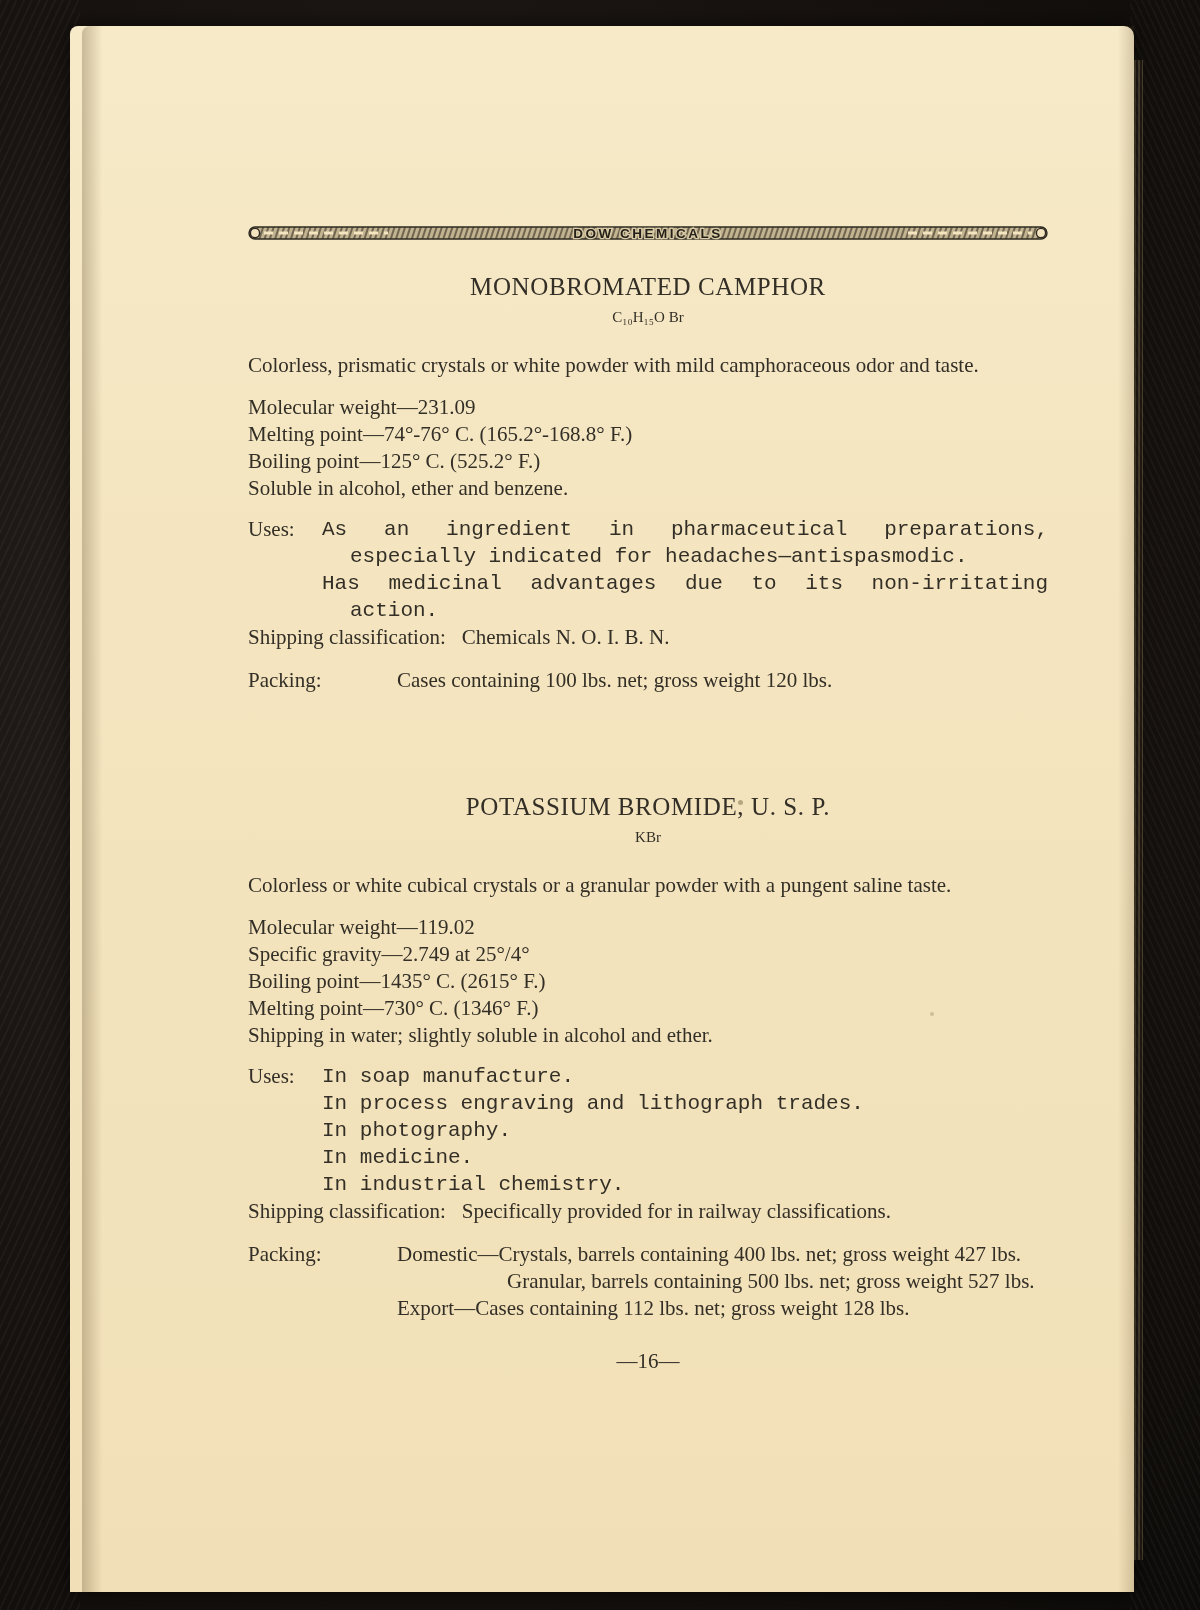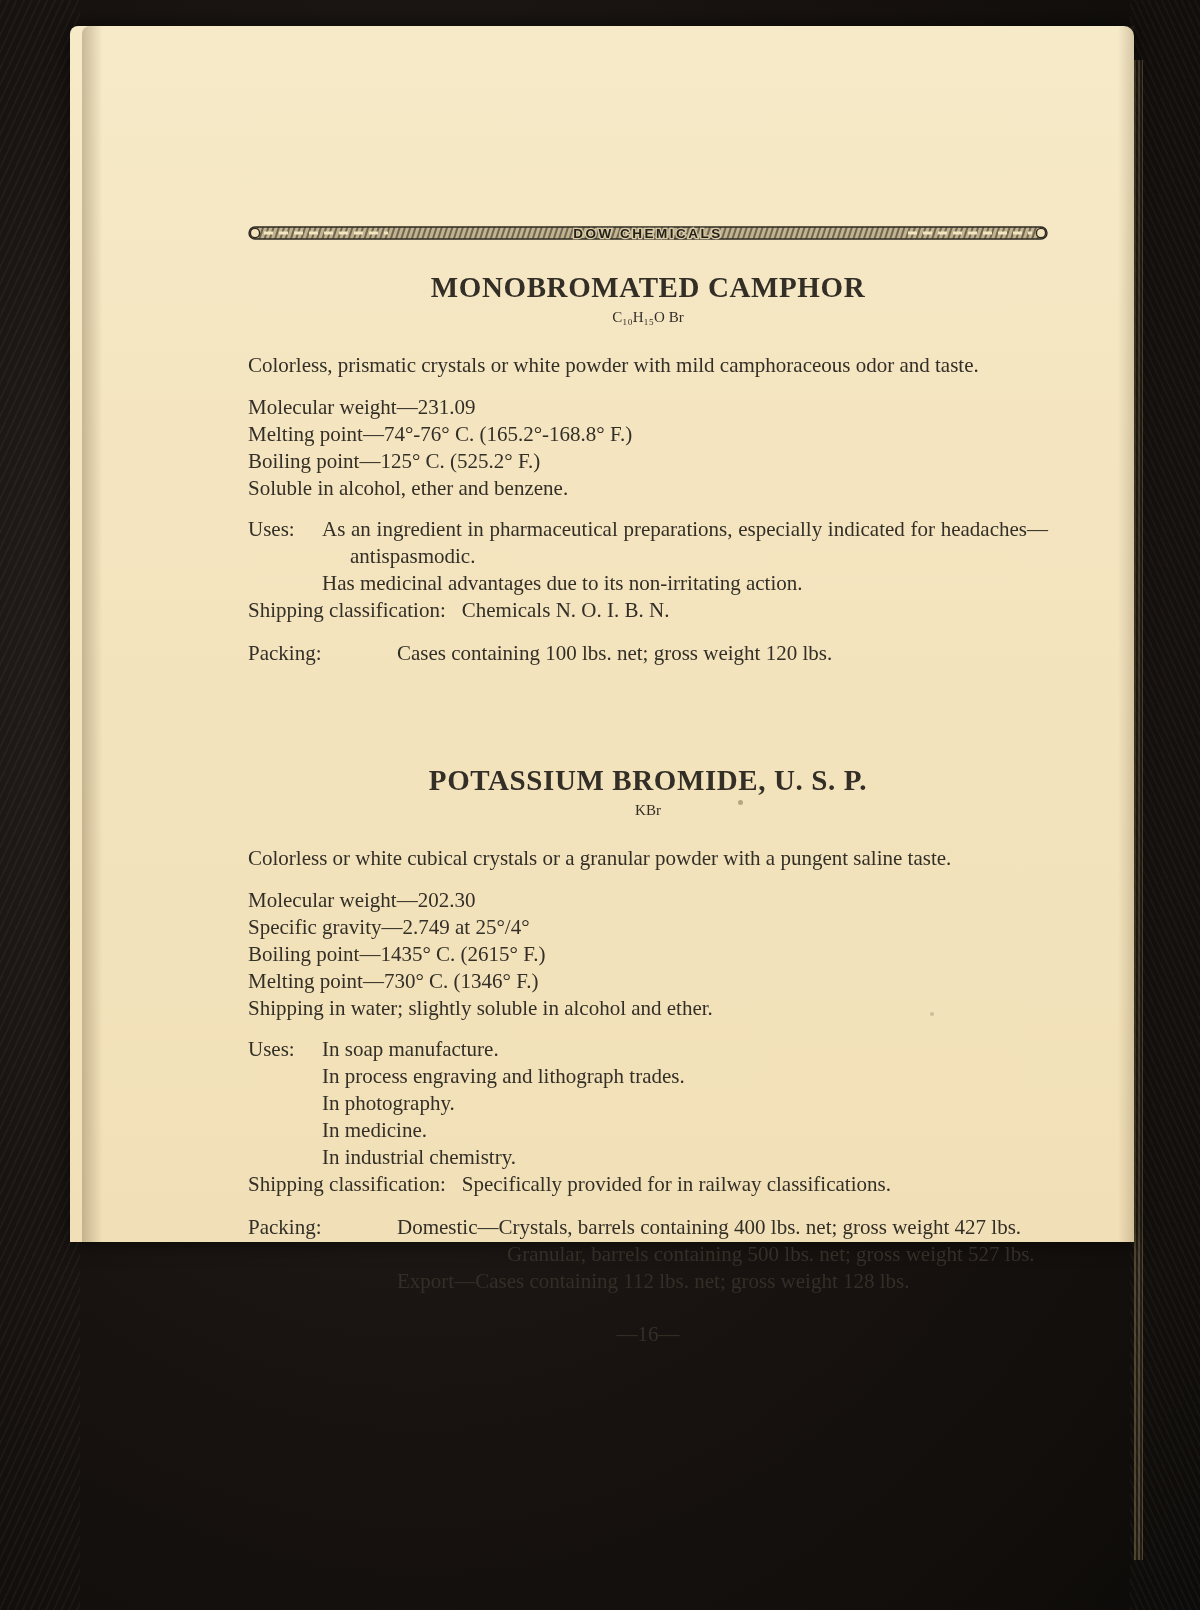--- a/index.html
+++ b/index.html
@@ -17,21 +17,21 @@
   }
   .fore-edge-texture {
     position:absolute; right:0; top:0; width:70px; height:1610px;
     background: repeating-linear-gradient(65deg, rgba(255,255,255,0.03) 0 2px, transparent 2px 6px);
   }
   .page-stack-edge {
     position:absolute; left:1134px; top:60px; width:9px; height:1500px;
     background: repeating-linear-gradient(90deg, rgba(190,168,118,0.35) 0 2px, rgba(60,48,30,0.4) 2px 4px);
   }
   .page {
-    position:absolute; left:70px; top:26px; width:1064px; height:1216px;
+    position:absolute; left:70px; top:26px; width:1064px; height:1566px;
     background: linear-gradient(180deg, #f7eac8 0%, #f4e5c0 35%, #f1e0b7 100%);
     box-shadow: 0 0 22px rgba(0,0,0,0.65);
     border-radius: 8px 10px 0 0;
   }
   .page .crease {
     position:absolute; left:12px; top:0; bottom:0; width:24px;
     background: linear-gradient(90deg, rgba(92,72,40,0.30), rgba(92,72,40,0) 85%);
     border-radius: 8px 0 0 0;
   }
   .page .right-shade {
@@ -40,39 +40,39 @@
   }
   .speck { position:absolute; border-radius:50%; background:rgba(110,90,55,0.45); }
   .speck.a { left:668px; top:774px; width:5px; height:5px; }
   .speck.b { left:860px; top:986px; width:4px; height:4px; opacity:.6; }
 
   .content { position:absolute; left:178px; top:0; width:800px; font-size:21px; line-height:27px; }
 
   .banner { margin-top:196px; width:800px; height:22px; display:block; }
 
   .sec-title {
-    margin:30px 0 0 0; font-weight:bold;
-    font-size:29px; line-height:26px; letter-spacing:0.6px;
+    margin:30px 0 0 0; font-weight:normal;
+    font-size:25px; line-height:26px; letter-spacing:0.6px;
     text-align:center;
   }
   .formula { text-align:center; font-size:15px; margin-top:4px; }
 
   .desc {
     margin:20px 0 0 0; text-align:justify;
     padding-left:30px; text-indent:-30px;
     line-height:28px;
   }
   .props { margin-top:15px; }
   .prop { line-height:27px; }
 
   .row { display:flex; align-items:flex-start; }
   .uses-block { margin-top:14px; }
   .uses-label { width:74px; flex:0 0 74px; }
   .uses-items { flex:1 1 auto; min-width:0; }
-  .use { text-align:justify; padding-left:28px; text-indent:-28px; }
+  .use { text-align:justify; padding-left:28px; text-indent:-28px;font-family:Liberation Mono, monospace; }
 
   .shipping { }
   .ship-val { margin-left:16px; }
 
   .packing-block { margin-top:16px;gap:44px; }
   .packing-label { width:105px; flex:0 0 105px; }
   .packing-items { flex:1 1 auto; min-width:0; }
   .pack.indent0 { padding-left:135px; text-indent:-135px; text-align:justify; }
   .pack.indent1 { margin-left:110px; padding-left:25px; text-indent:-25px; text-align:justify; }
 
@@ -143,21 +143,21 @@
       </div>
     </section>
 
     <section class="section-2">
       <h2 class="sec-title">POTASSIUM BROMIDE, U. S. P.</h2>
       <div class="formula">KBr</div>
 
       <p class="desc">Colorless or white cubical crystals or a granular powder with a pungent saline taste.</p>
 
       <div class="props">
-        <div class="prop">Molecular weight—202.30</div>
+        <div class="prop">Molecular weight—119.02</div>
         <div class="prop">Specific gravity—2.749 at 25°/4°</div>
         <div class="prop">Boiling point—1435° C. (2615° F.)</div>
         <div class="prop">Melting point—730° C. (1346° F.)</div>
         <div class="prop">Shipping in water; slightly soluble in alcohol and ether.</div>
       </div>
 
       <div class="row uses-block">
         <span class="uses-label">Uses:</span>
         <div class="uses-items">
           <div class="use">In soap manufacture.</div>

